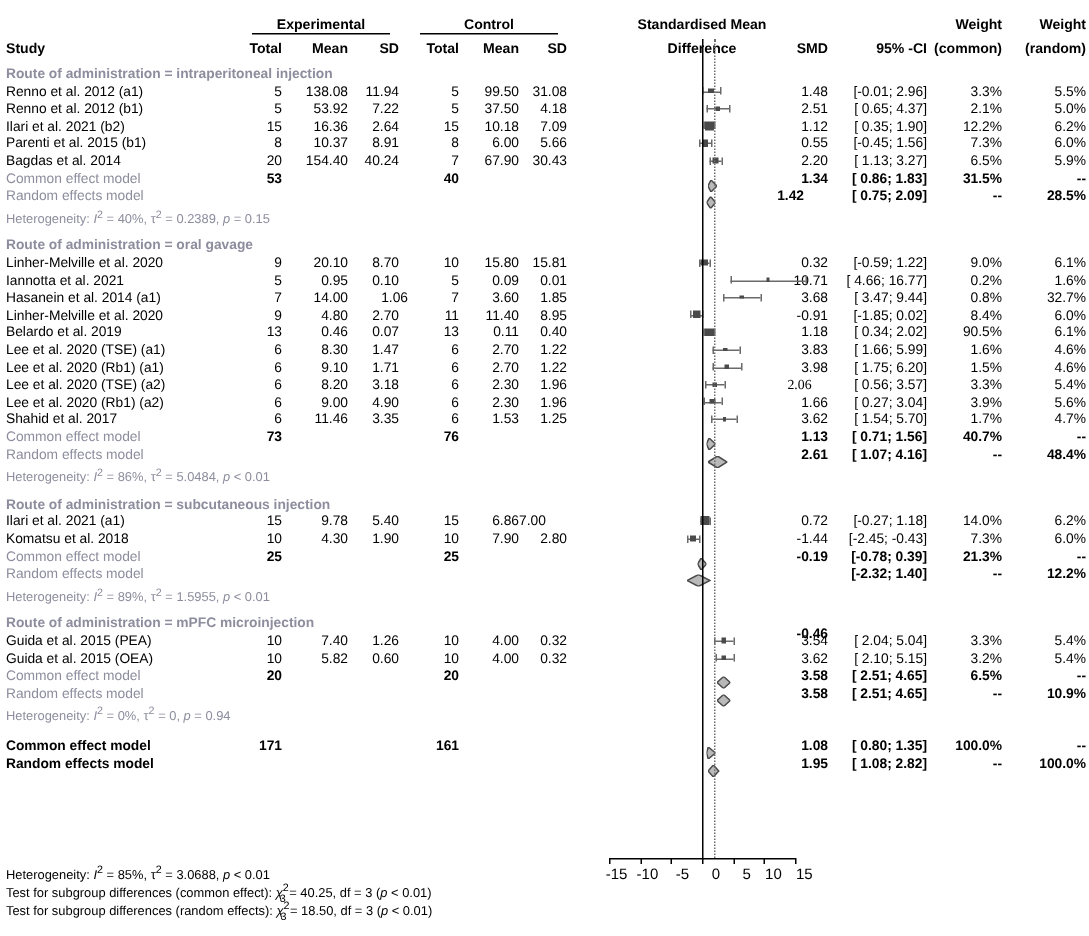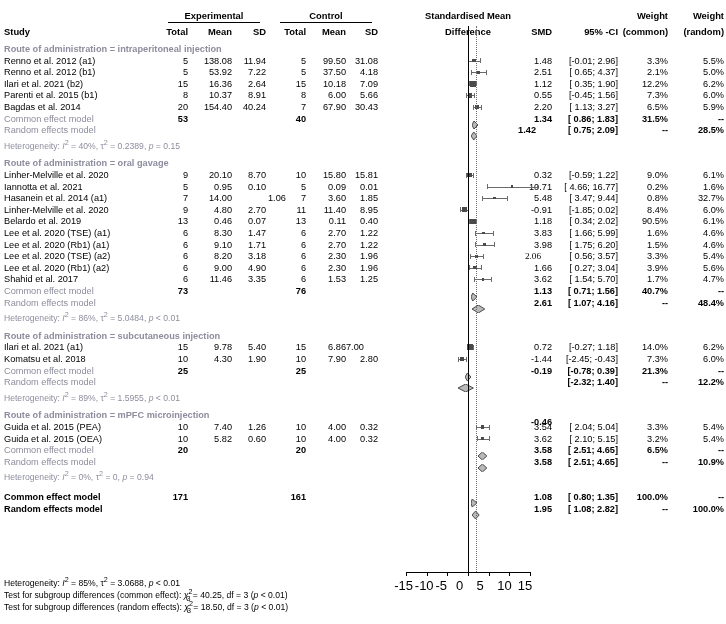--- a/index.html
+++ b/index.html
@@ -30,21 +30,21 @@
   .dotline{position:absolute;width:0;border-left:1px dotted #6f6f6f;}
   .ci{position:absolute;height:1px;background:#6a6a6a;}
   .cicap{position:absolute;width:1px;background:#6a6a6a;}
   .sqr{position:absolute;background:#4a4a4a;}
   .dmd{position:absolute;}
 
   
   #axis{position:absolute;left:398px;top:572px;width:150px;height:24px;}
   .axline{position:absolute;left:0;top:0;height:1px;background:#000;}
   .tick{position:absolute;top:0;width:1px;height:4px;background:#000;}
-  .ticklab{position:absolute;top:6px;font-size:13px;text-align:left;width:24px;}
+  .ticklab{position:absolute;top:6px;font-size:10px;text-align:right;width:24px;}
 
   .sep{position:absolute;background:#000;height:1px;}
 </style>
 </head>
 <body>
 
 <div id="root">
 
   <div class="abs hdr" style="left:4px;top:26px;">Study</div>
 
@@ -160,25 +160,25 @@
       <div class="abs t9 " style="left: 266px; top: 182.6px; width: 40px; text-align: right;">5</div>
       <div class="abs t9" style="left: 306px; top: 182.6px; width: 40px; text-align: right;">0.09</div>
       <div class="abs t9" style="left: 346px; top: 182.6px; width: 32px; text-align: right;">0.01</div>
       <div class="abs t9 " style="left: 508px; top: 182.6px; width: 44px; text-align: right;">10.71</div>
       <div class="abs t9 " style="left: 556px; top: 182.6px; width: 62px; text-align: right;">[ 4.66; 16.77]</div>
       <div class="abs t9 " style="left: 614px; top: 182.6px; width: 54px; text-align: right;">0.2%</div>
       <div class="abs t9 " style="left: 668px; top: 182.6px; width: 56px; text-align: right;">1.6%</div>
       <div class="abs t9 " style="left: 4px; top: 194.2px;">Hasanein et al. 2014 (a1)</div>
       <div class="abs t9 " style="left: 150px; top: 194.2px; width: 38px; text-align: right;">7</div>
       <div class="abs t9" style="left: 190px; top: 194.2px; width: 42px; text-align: right;">14.00</div>
-      <div class="abs t9" style="left: 232px; top: 194.2px; width: 40px;  padding-left: 36px;">1.06</div>
+      <div class="abs t9" style="left: 232px; top: 194.2px; width: 40px; text-align: right;">1.06</div>
       <div class="abs t9 " style="left: 266px; top: 194.2px; width: 40px; text-align: right;">7</div>
       <div class="abs t9" style="left: 306px; top: 194.2px; width: 40px; text-align: right;">3.60</div>
       <div class="abs t9" style="left: 346px; top: 194.2px; width: 32px; text-align: right;">1.85</div>
-      <div class="abs t9 " style="left: 508px; top: 194.2px; width: 44px; text-align: right;">5.48</div>
+      <div class="abs t9 " style="left: 508px; top: 194.2px; width: 44px; text-align: right;">3.68</div>
       <div class="abs t9 " style="left: 556px; top: 194.2px; width: 62px; text-align: right;">[ 3.47; 9.44]</div>
       <div class="abs t9 " style="left: 614px; top: 194.2px; width: 54px; text-align: right;">0.8%</div>
       <div class="abs t9 " style="left: 668px; top: 194.2px; width: 56px; text-align: right;">32.7%</div>
       <div class="abs t9 " style="left: 4px; top: 205.8px;">Linher-Melville et al. 2020</div>
       <div class="abs t9 " style="left: 150px; top: 205.8px; width: 38px; text-align: right;">9</div>
       <div class="abs t9" style="left: 190px; top: 205.8px; width: 42px; text-align: right;">4.80</div>
       <div class="abs t9" style="left: 232px; top: 205.8px; width: 34px; text-align: right;">2.70</div>
       <div class="abs t9 " style="left: 266px; top: 205.8px; width: 40px; text-align: right;">11</div>
       <div class="abs t9" style="left: 306px; top: 205.8px; width: 40px; text-align: right;">11.40</div>
       <div class="abs t9" style="left: 346px; top: 205.8px; width: 32px; text-align: right;">8.95</div>

